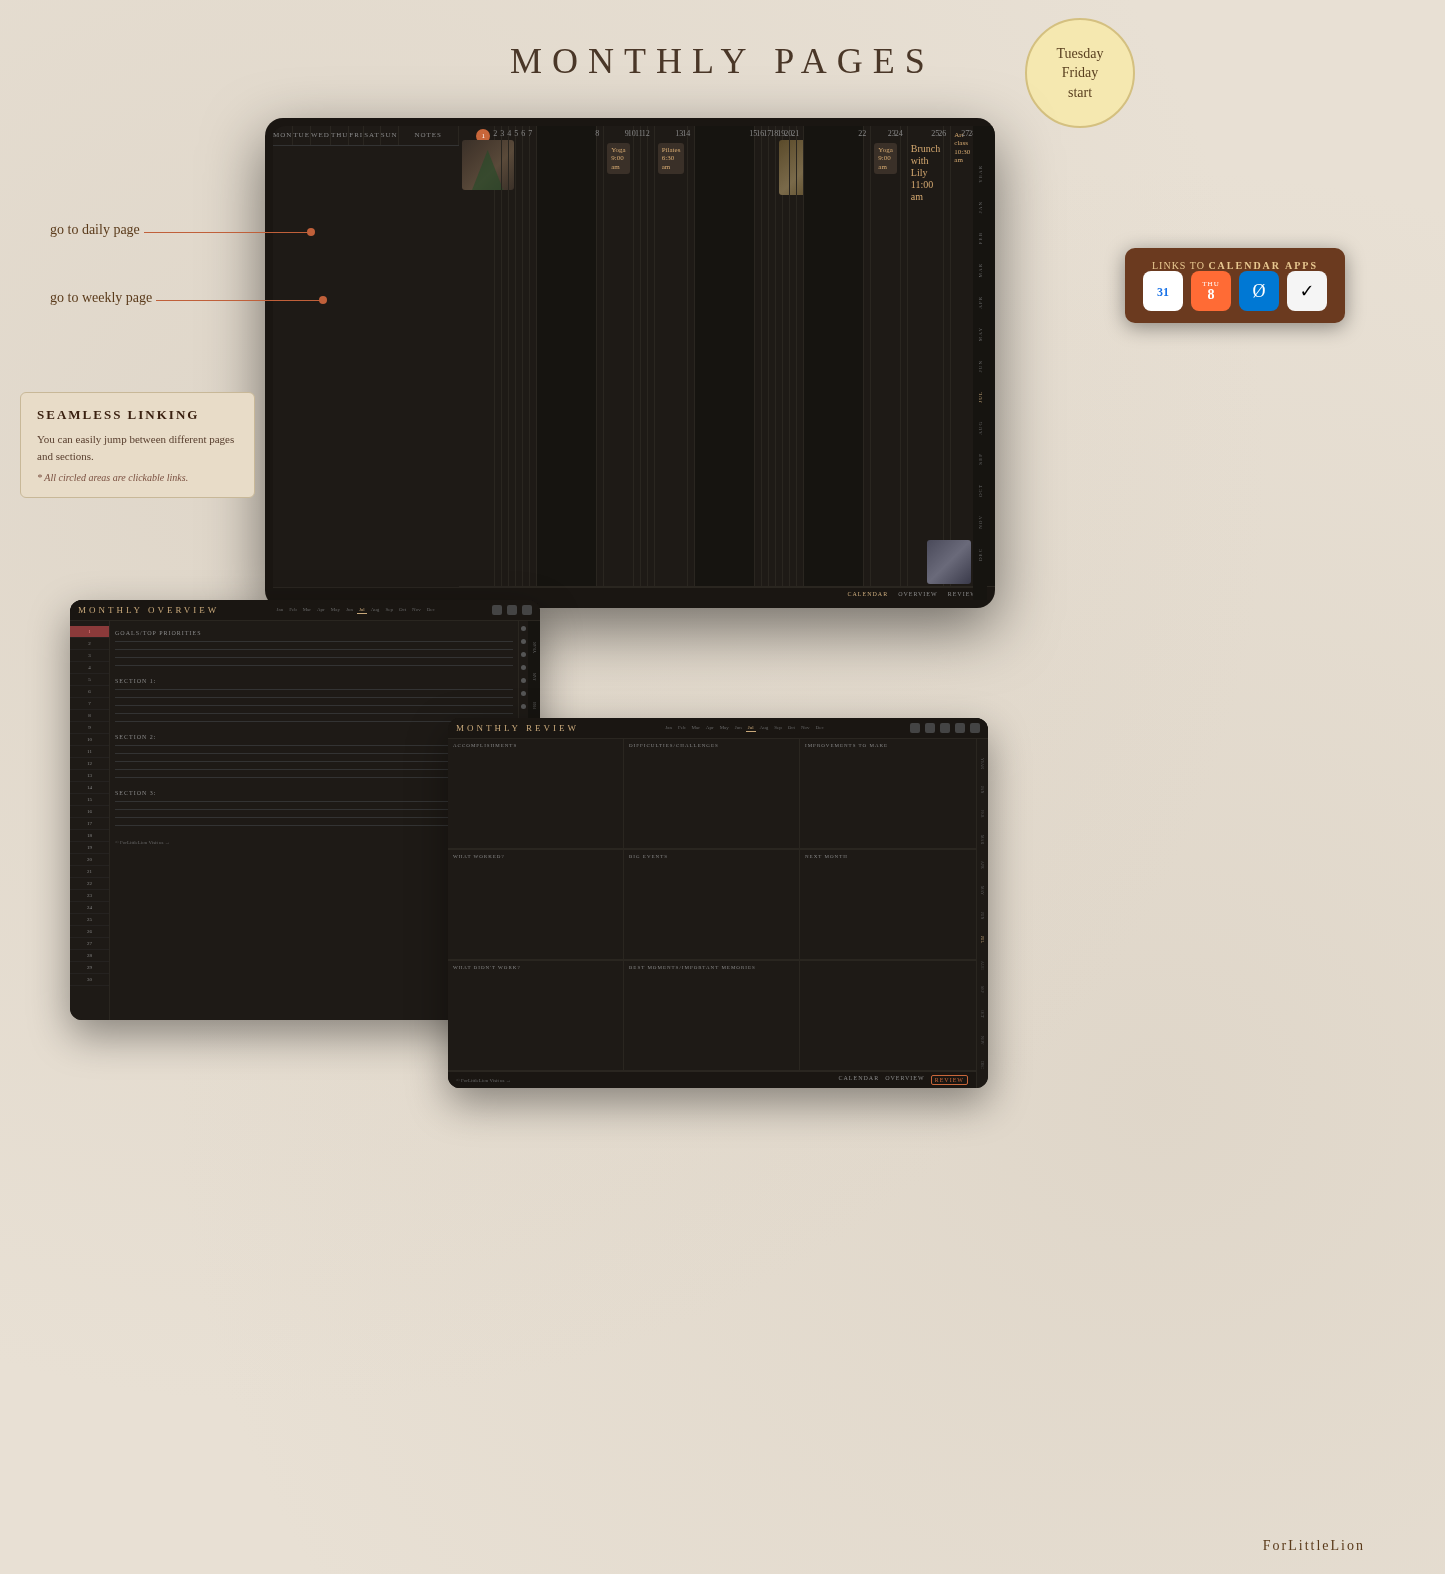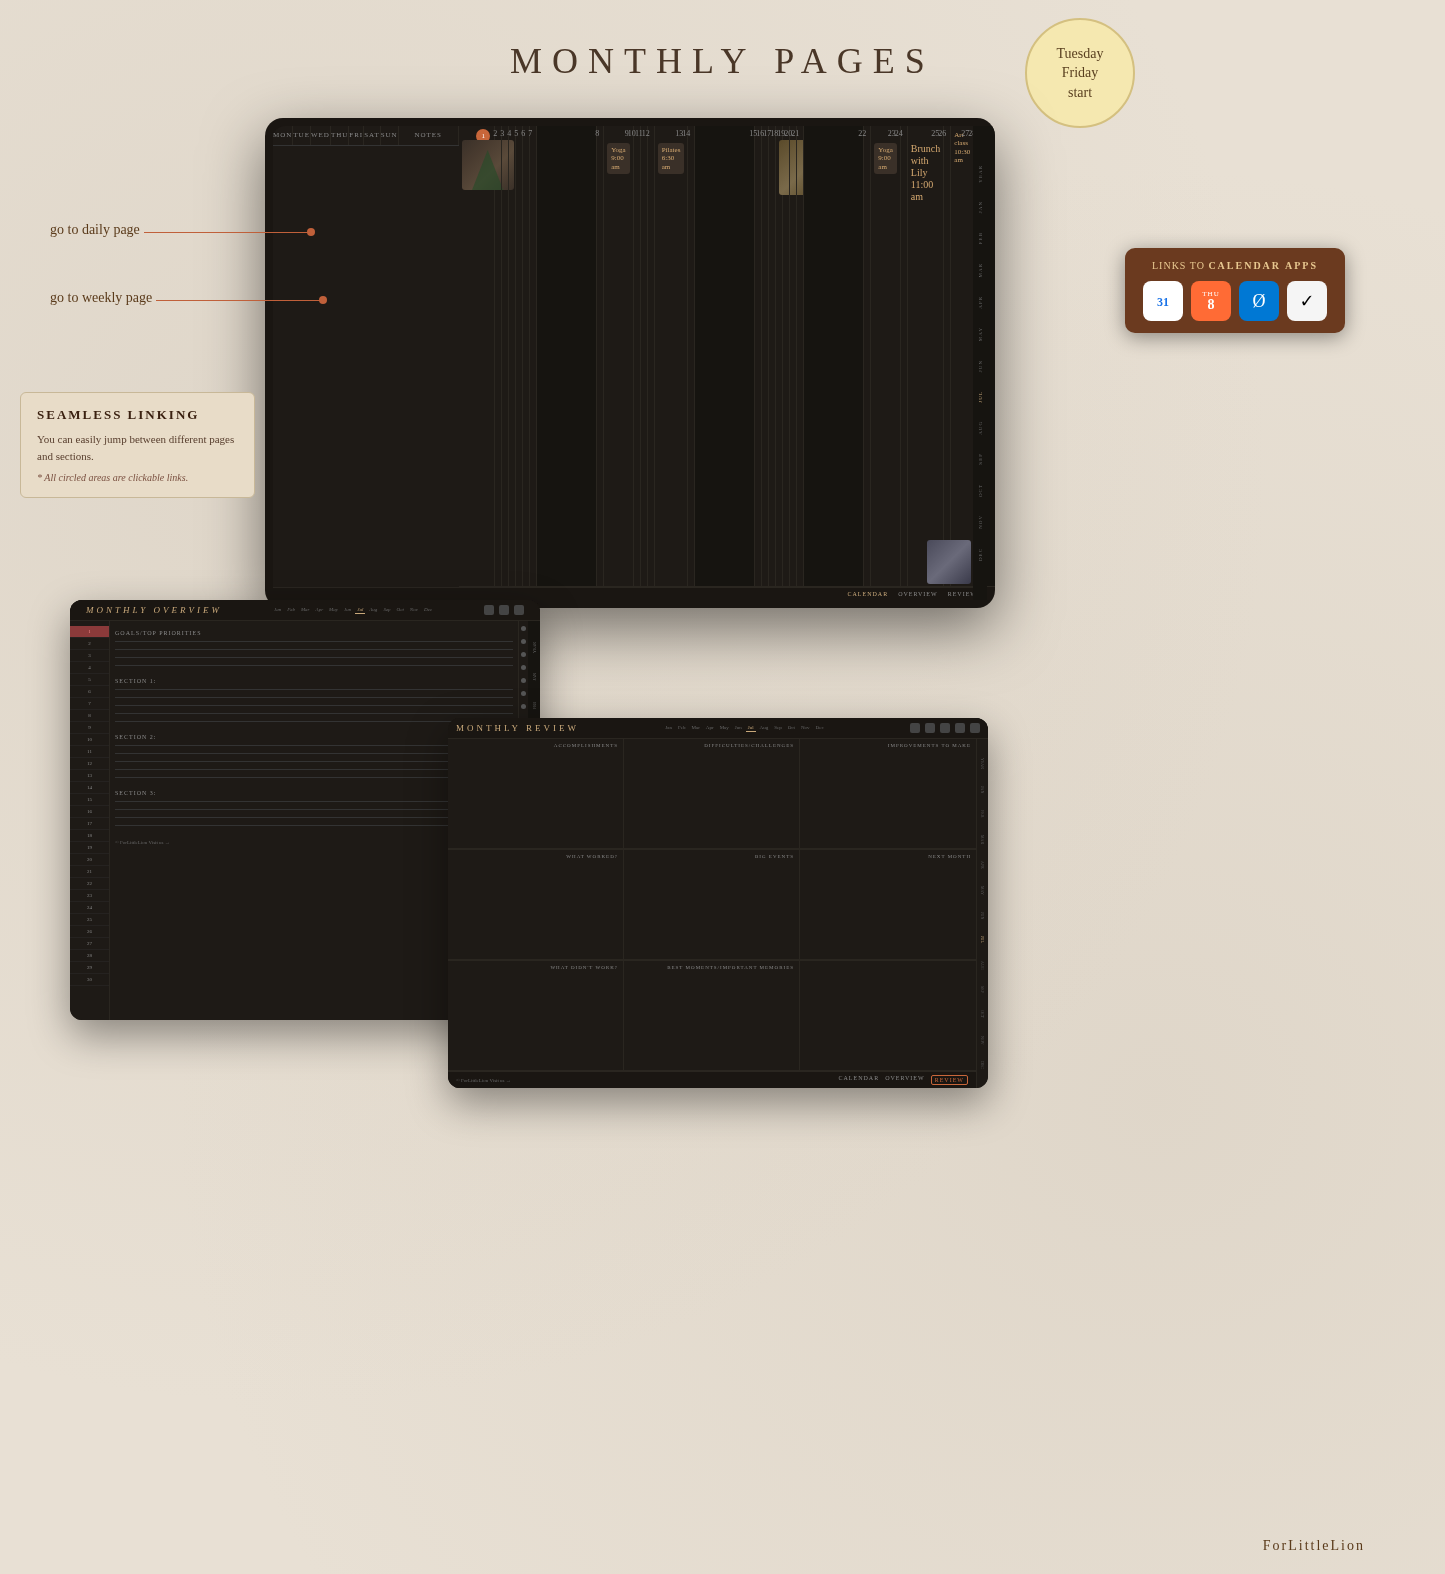--- a/index.html
+++ b/index.html
@@ -270,21 +270,20 @@
       background: #6b3a1f;
       border-radius: 10px;
       padding: 12px 14px;
       box-shadow: 0 4px 20px rgba(0,0,0,0.4);
     }
 
     .cal-apps-title {
       font-size: 10px;
       color: #e8c890;
       letter-spacing: 1px;
-      margin-bottom: 10px;
       text-align: center;
     }
 
     .cal-apps-title span {
       font-weight: bold;
       letter-spacing: 2px;
     }
 
     .cal-apps-icons {
       display: flex;
@@ -378,24 +377,23 @@
       top: 0; left: 0; right: 0; bottom: 0;
       background: #1e1a16;
       display: flex;
       flex-direction: column;
     }
 
     .overview-top-bar {
       display: flex;
       align-items: center;
       justify-content: space-between;
-      padding: 5px 16px;
+      padding: 5px 8px;
       background: #1a1612;
       border-bottom: 1px solid #2a2620;
-      font-style: italic;
     }
 
     .overview-title {
       color: #c8a87a;
       font-size: 9px;
       letter-spacing: 3px;
     }
 
     .month-tabs-small {
       display: flex;
@@ -484,21 +482,20 @@
     .tablet-review {
       position: absolute;
       top: 718px;
       left: 448px;
       width: 540px;
       height: 370px;
       background: #1a1612;
       border-radius: 12px;
       box-shadow: 0 15px 40px rgba(0,0,0,0.4);
       overflow: hidden;
-      text-align: right;
     }
 
     .review-screen {
       position: absolute;
       top: 0; left: 0; right: 0; bottom: 0;
       background: #1e1a16;
       display: flex;
       flex-direction: column;
     }
 

